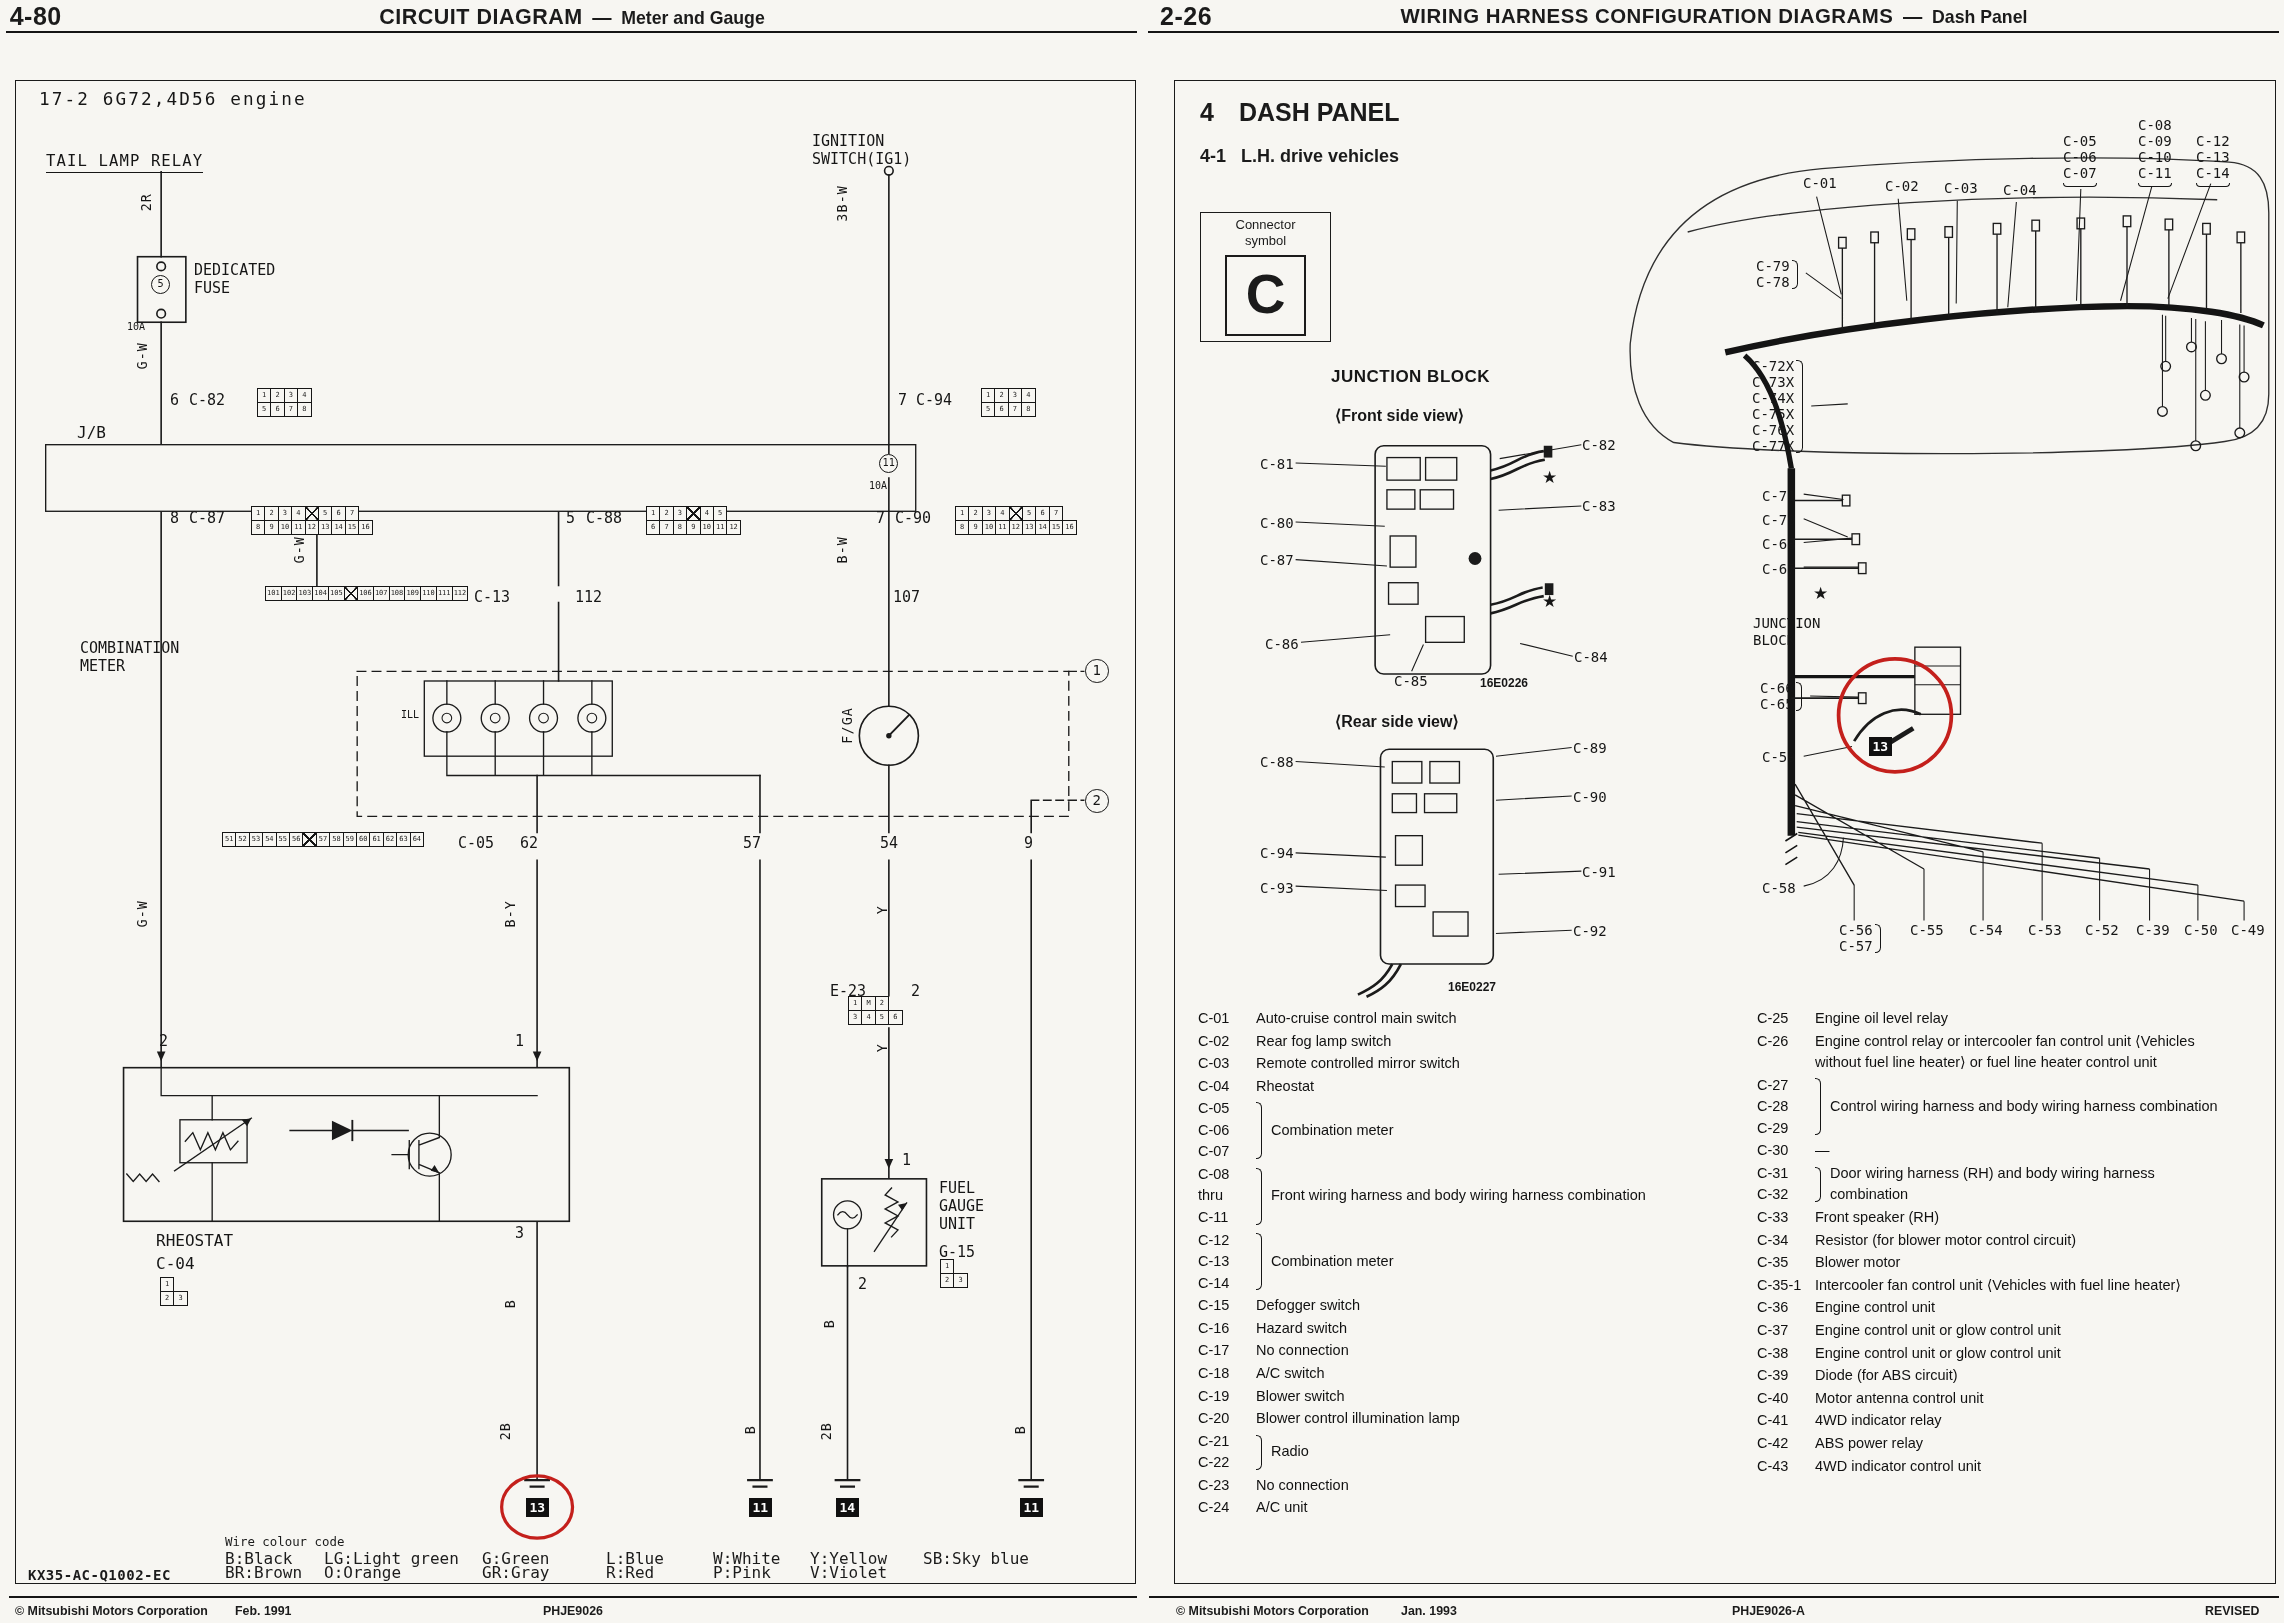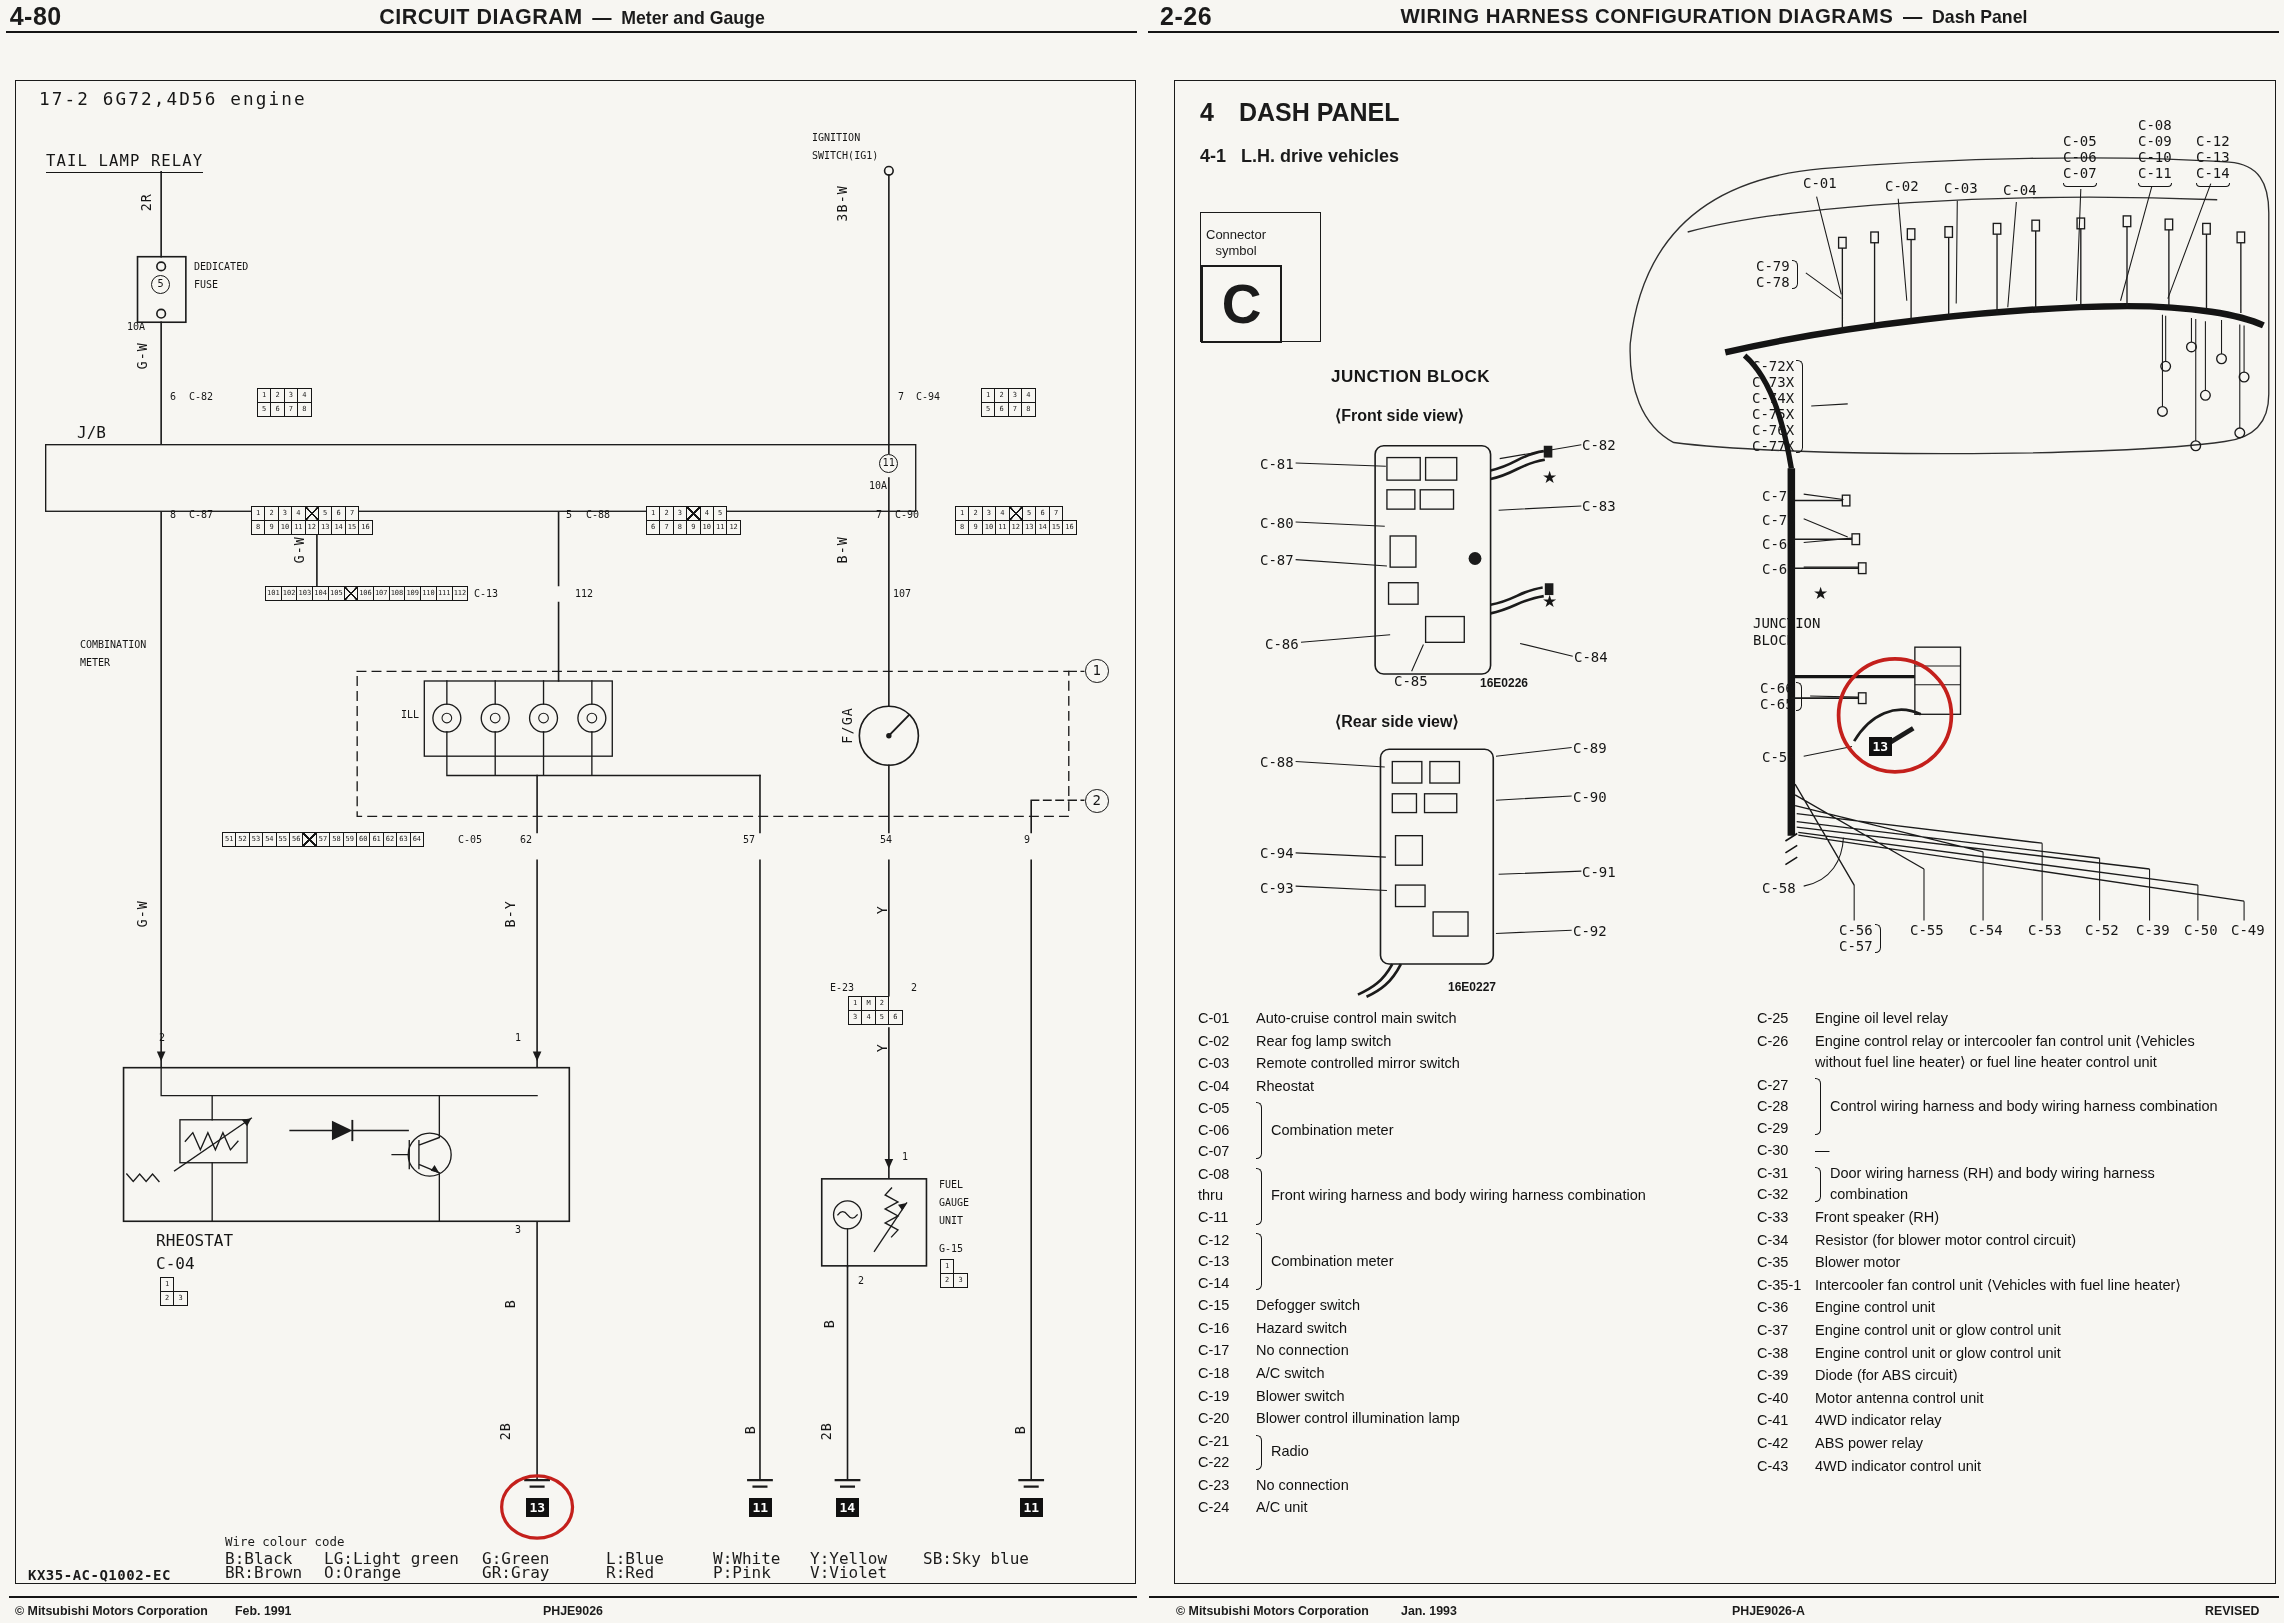--- a/index.html
+++ b/index.html
@@ -18,21 +18,21 @@
   .hrule{position:absolute;top:31px;height:2.1px;background:#151515}
   .pagebox{position:absolute;border:1.6px solid #1b1b1b;background:transparent}
   
   .pgfoot-line{position:absolute;top:1596px;height:1.6px;background:#151515}
   .pgfoot{position:absolute;top:1604px;width:100%;font:bold 12.4px "Liberation Sans",sans-serif}
   .pgfoot span{position:absolute;white-space:pre}
   
   .pl{position:absolute;font-family:"DejaVu Sans Mono",monospace;white-space:pre;color:#161616}
   .c-title{font-size:17.7px;letter-spacing:2.1px}
   .c-m30{font-size:16px}
-  .c-m28{font-size:10px}
+  .c-m28{font-size:15px}
   .c-m26{font-size:14px}
   .c-m22{font-size:10px}
   .c-rel{font-size:15.6px;letter-spacing:1.1px;border-bottom:1.6px solid #161616;padding-bottom:1.6px}
   .c-v{writing-mode:vertical-rl;transform:rotate(180deg);font-size:13.4px;letter-spacing:1.1px}
   .c-o{width:23.6px;height:23.6px;border:1.6px solid #161616;border-radius:50%;text-align:center;line-height:21px;font-size:14px;background:#f7f6f2}
   .c-fo{width:19.3px;height:19.3px;border:1.6px solid #161616;border-radius:50%;text-align:center;line-height:16.7px;font-size:10.2px;background:#f7f6f2}
   .c-g{width:22.6px;height:19.3px;background:#101010;color:#fff;text-align:center;line-height:19.3px;font-size:13px;font-weight:bold}
   .c-star{font-size:17px;font-family:"DejaVu Sans",sans-serif}
   .c-fig{font-size:12px;font-weight:bold;font-family:Liberation Sans, sans-serif}
   .c-sb32{font-size:17px;font-weight:bold;font-family:"Liberation Sans",sans-serif;letter-spacing:0.5px}
@@ -52,21 +52,21 @@
   
   .wcc{position:absolute;font-family:"DejaVu Sans Mono",monospace}
   .wcc-title{font-size:12.4px;margin-bottom:2.7px}
   .wcc-row{display:grid;grid-template-columns:99px 158px 124px 107px 97px 113px 124px;font-size:16px;line-height:14.5px}
   .doccode{position:absolute;font:bold 14px "DejaVu Sans Mono",monospace;letter-spacing:0.5px}
   
   .sec1{position:absolute;font:bold 25px "Liberation Sans",sans-serif}
   .sec1 .num{margin-right:25px}
   .sec2{position:absolute;font:bold 18px "Liberation Sans",sans-serif}
   .sec2 .num{margin-right:15px}
-  .connsym{position:absolute;width:121px;height:130px;border:1.6px solid #1b1b1b;display:flex;flex-direction:column;padding-top:14px}
+  .connsym{position:absolute;width:131px;height:130px;border:1.6px solid #1b1b1b;display:flex;flex-direction:column;align-items:center;padding-top:4px}
   .connsym-cap{font:13px/1.25 "Liberation Sans",sans-serif;width:70px;text-align:center}
   .connsym-letter{width:81px;height:81px;border:2.7px solid #1b1b1b;font:bold 55px/74px "Liberation Sans",sans-serif;text-align:center;margin-top:5.4px}
   
   .ctable{position:absolute;font:14.5px/21.5px "Liberation Sans",sans-serif;color:#111}
   .crow{display:flex;margin-bottom:1.1px;align-items:flex-start}
   .crow.grp{align-items:center}
   .ccodes{width:58px;flex:none}
   .ccodes div{line-height:21.5px}
   .tbrk{flex:none;margin:0 8.6px 0 0}
   .cdesc{line-height:21.5px}

